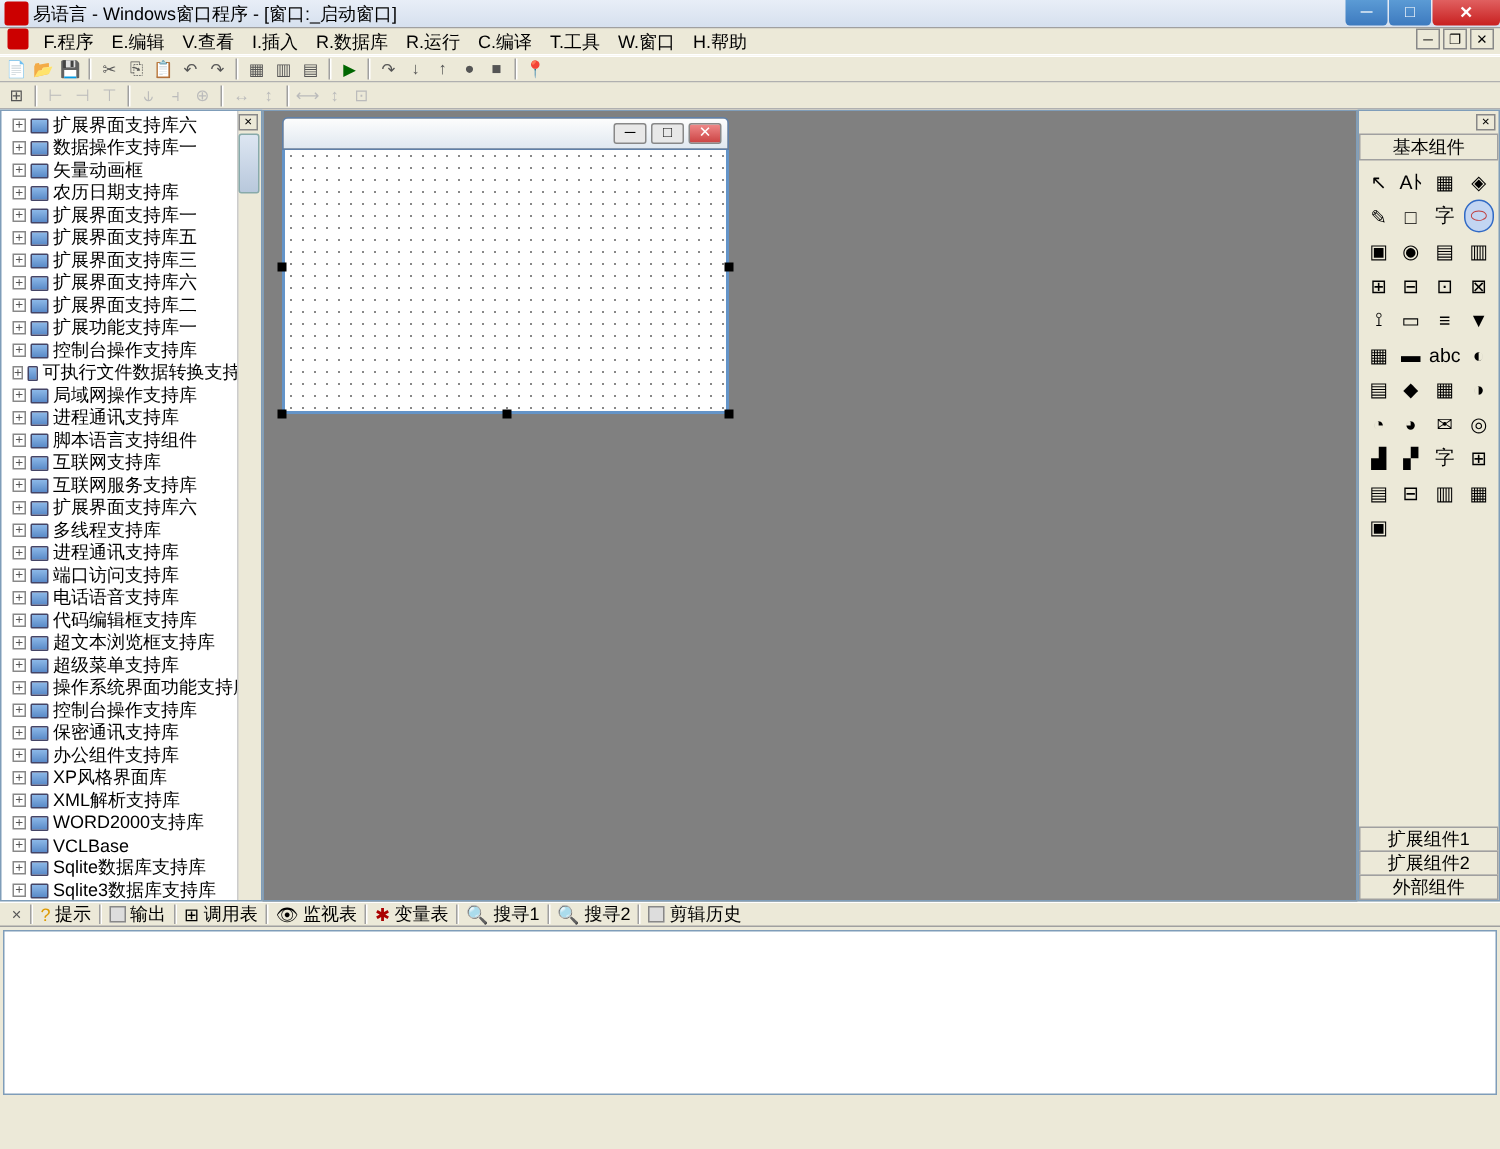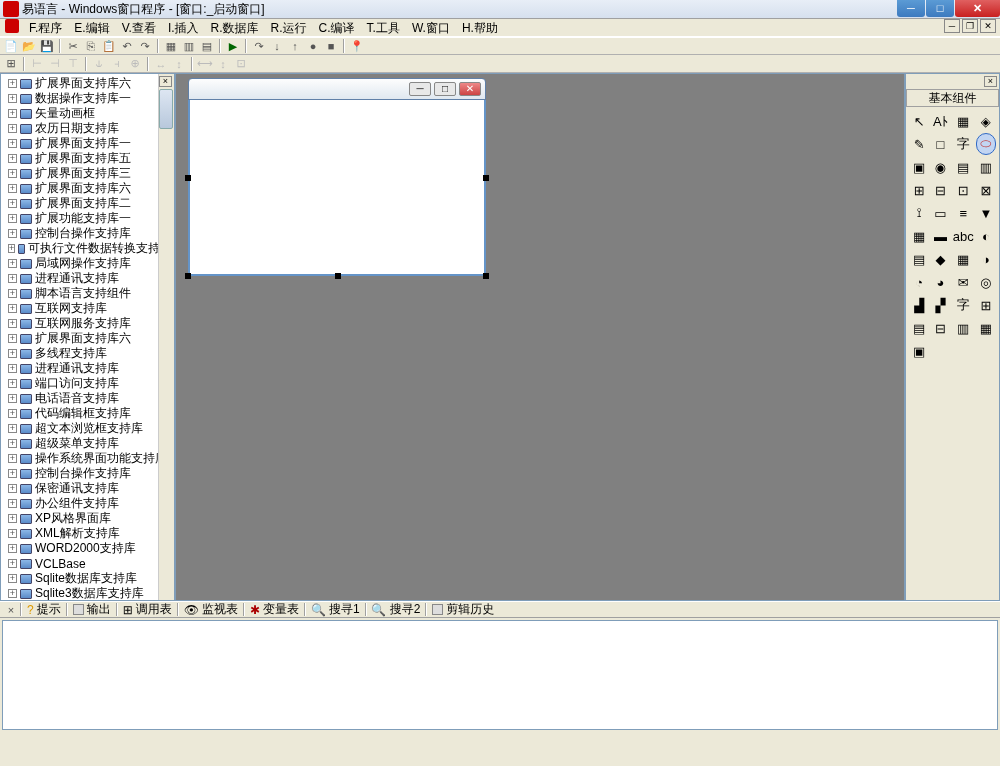--- a/index.html
+++ b/index.html
@@ -399,20 +399,25 @@
         <div class="pal-item">▟</div>
         <div class="pal-item">▞</div>
         <div class="pal-item">字</div>
         <div class="pal-item">⊞</div>
         <div class="pal-item">▤</div>
         <div class="pal-item">⊟</div>
         <div class="pal-item">▥</div>
         <div class="pal-item">▦</div>
         <div class="pal-item">▣</div>
       </div>
+    <div class="rp-footers">
+      <div class="rp-footer">扩展组件1</div>
+      <div class="rp-footer">扩展组件2</div>
+      <div class="rp-footer">外部组件</div>
+    </div>
   </div>
 
 </div>
 
 <div style="display:flex">
 </div>
 
 <div class="out-toolbar">
   <div class="tb">×</div>
   <div class="ot-sep"></div>

